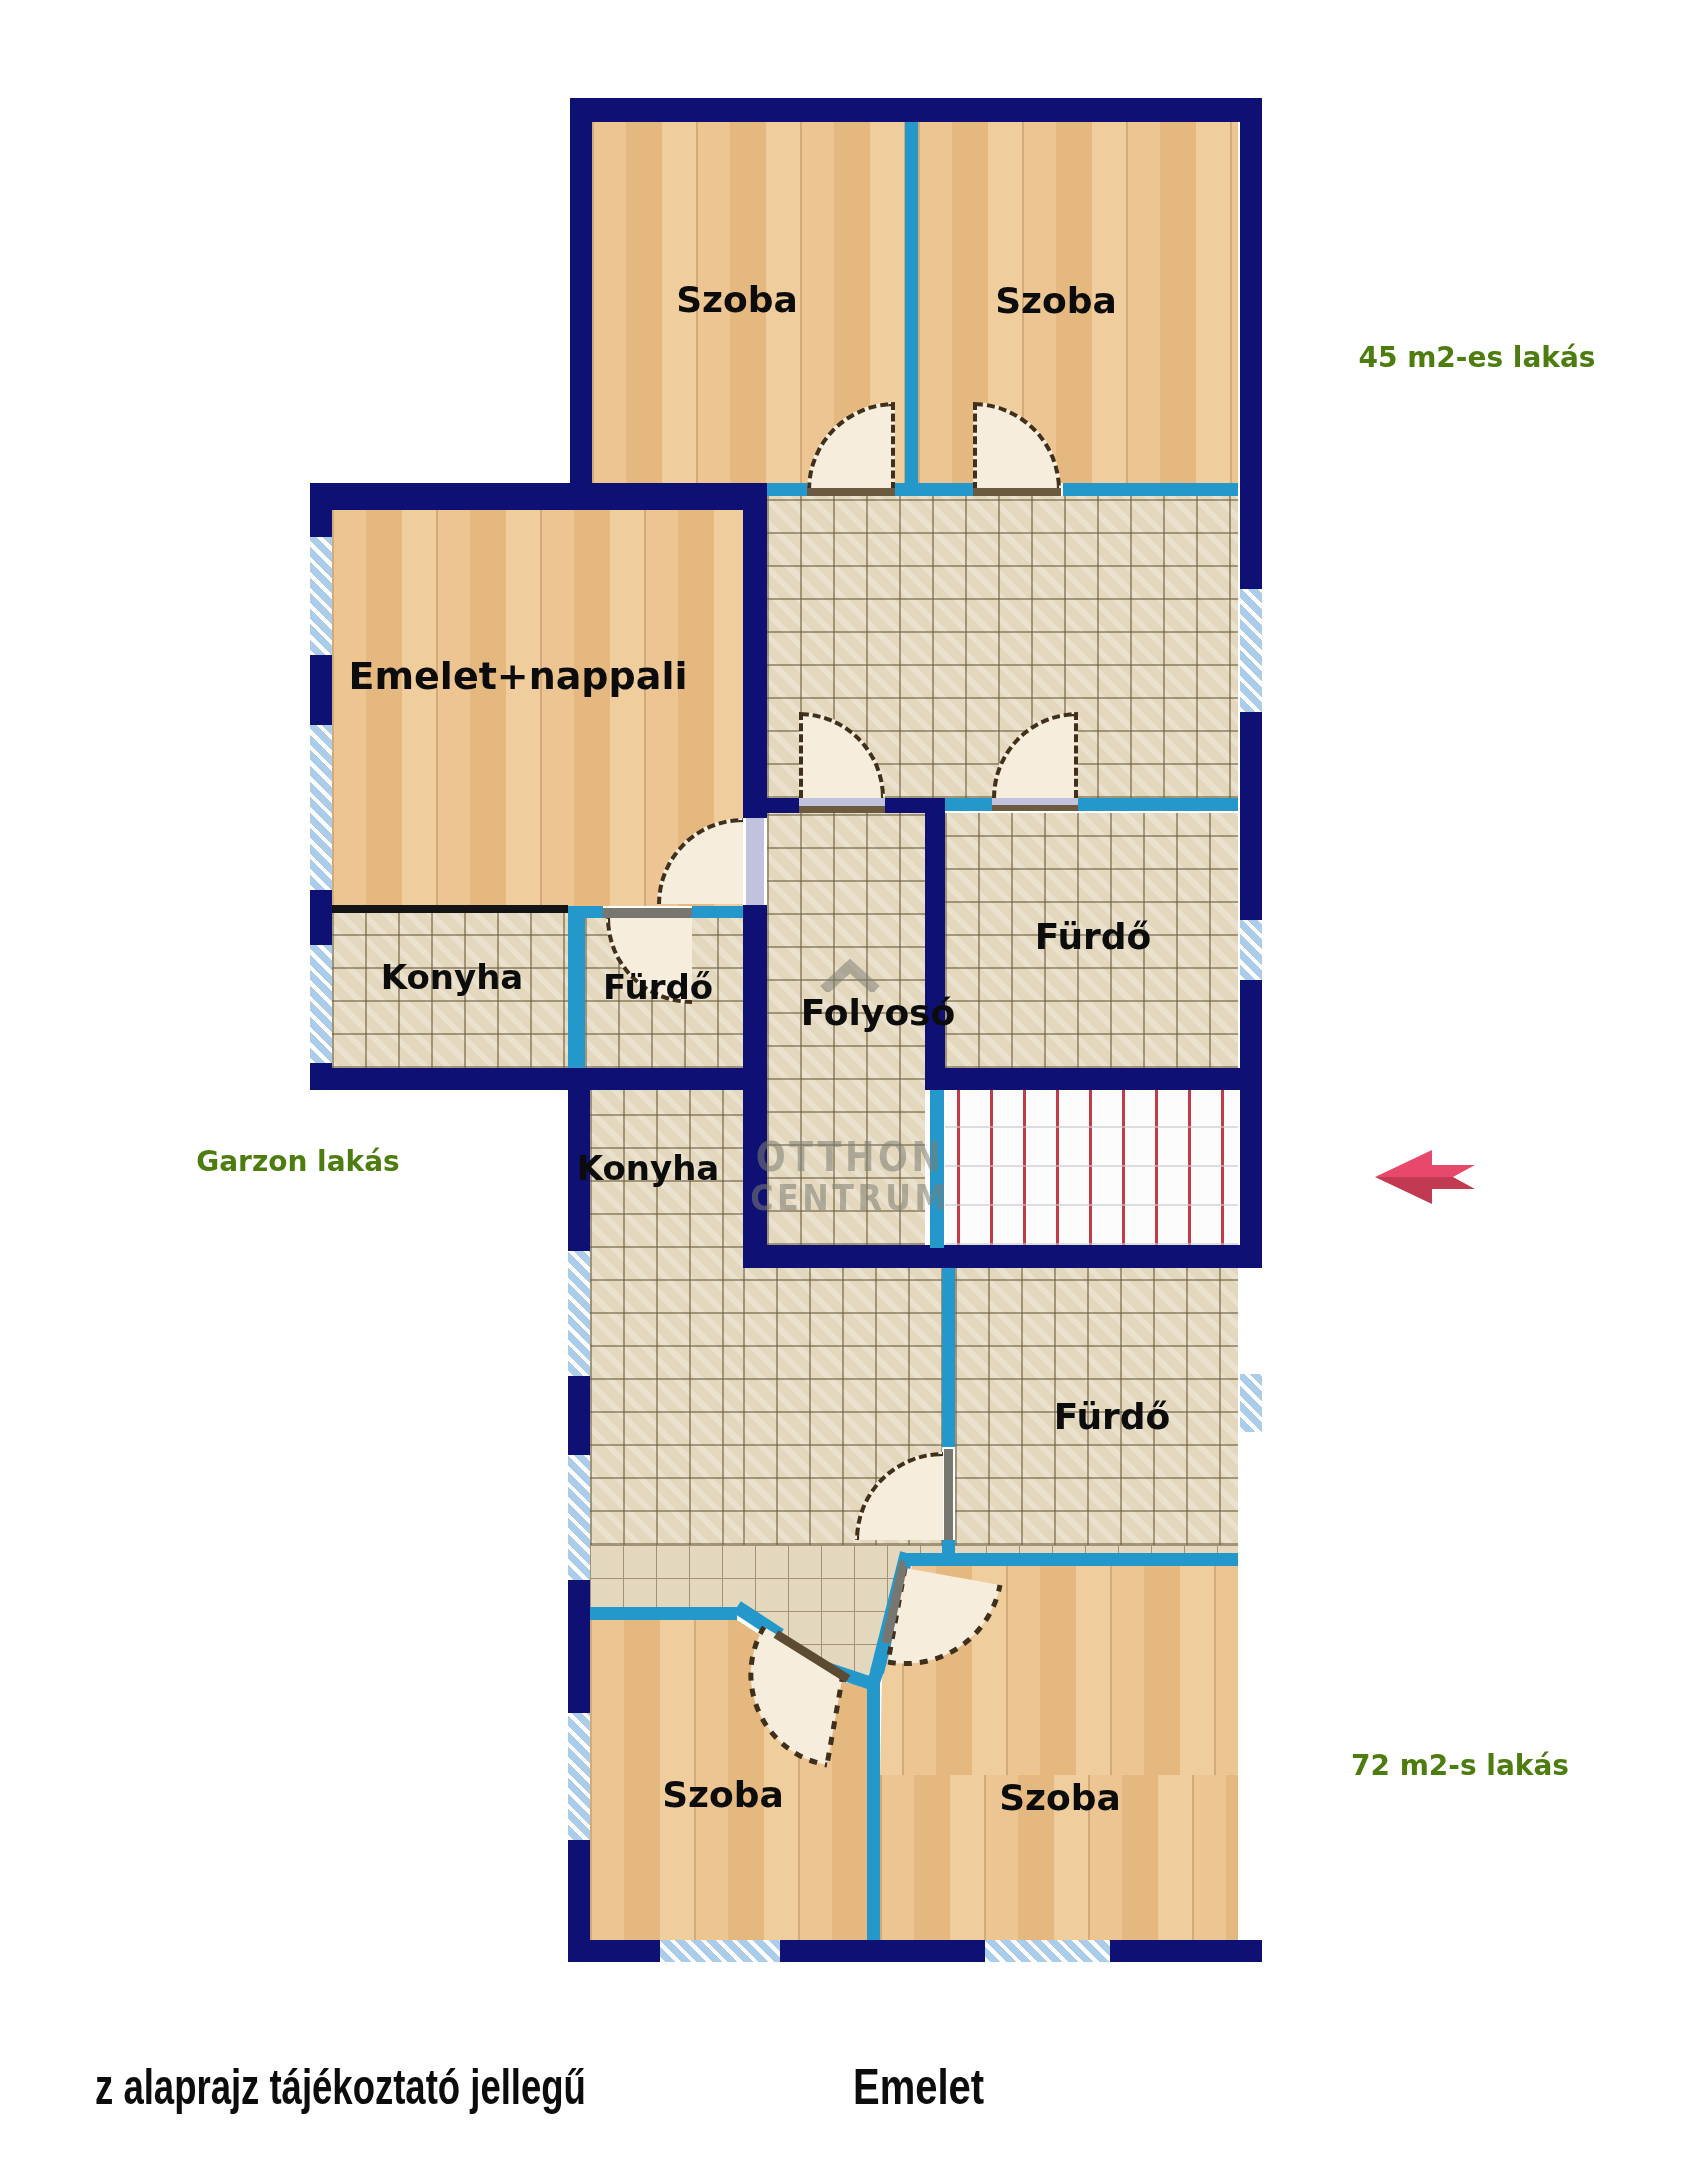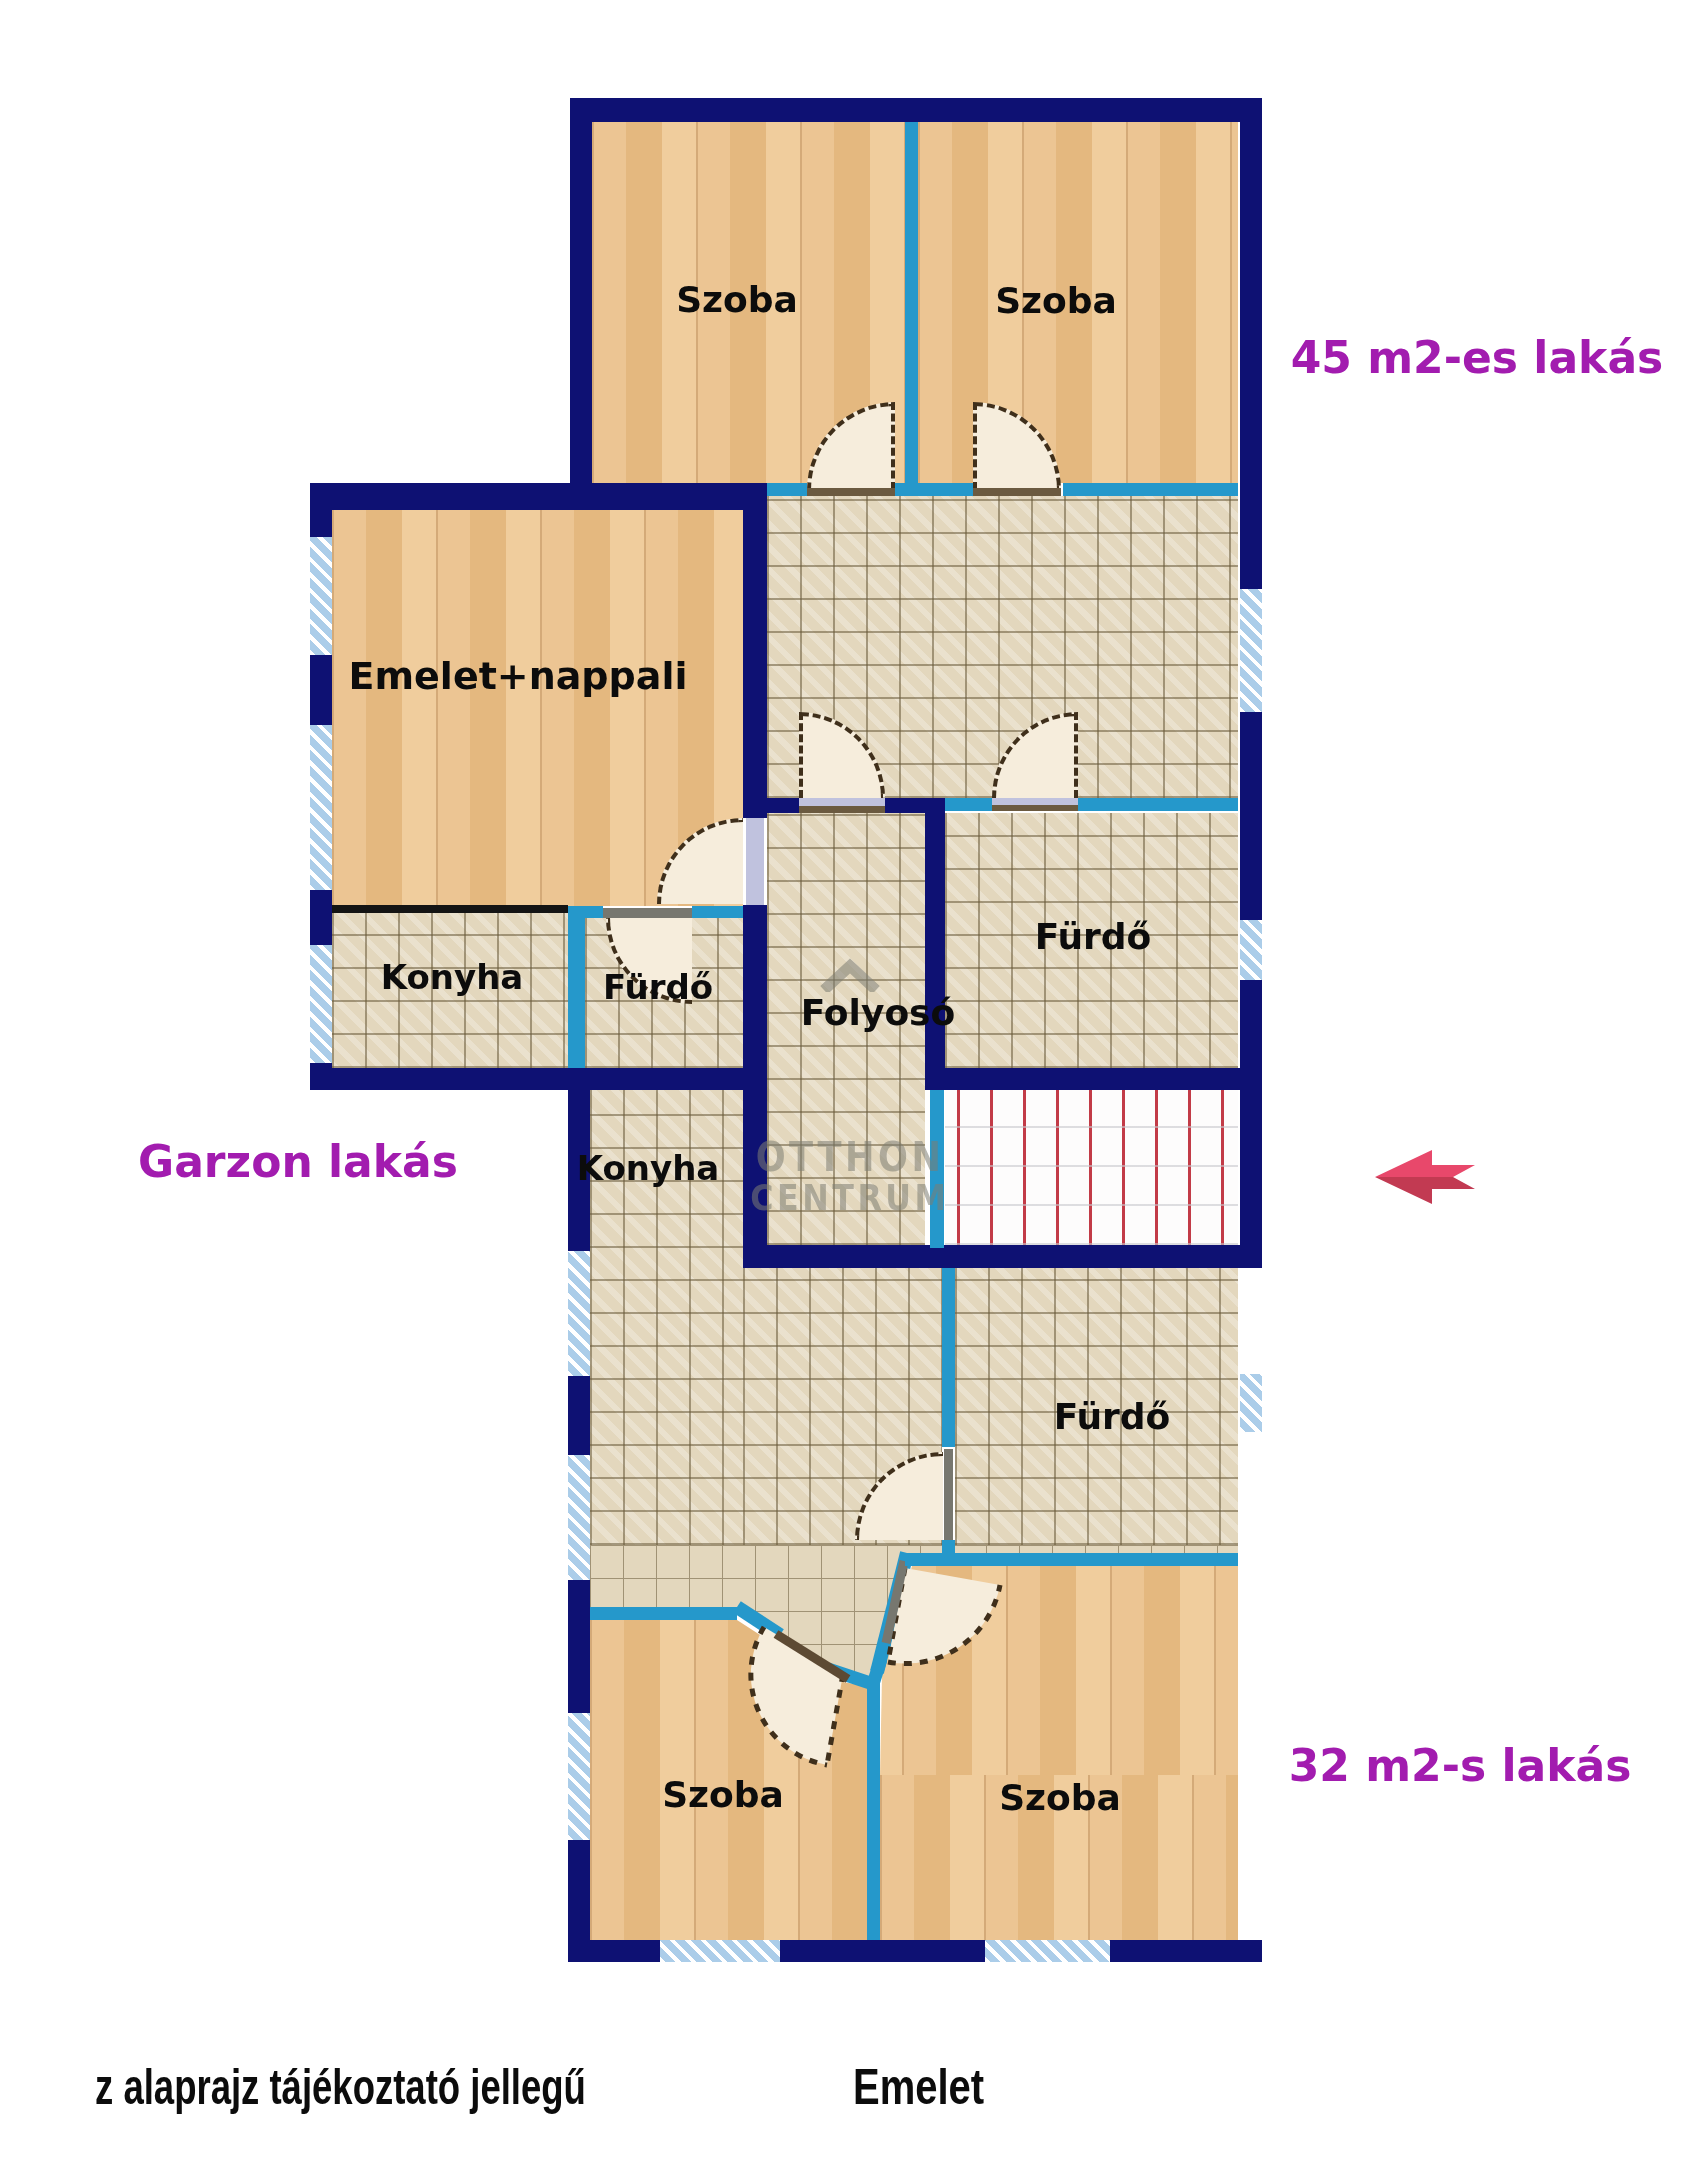--- a/index.html
+++ b/index.html
@@ -34,21 +34,21 @@
   .door.tl{border-top-left-radius:100% 100%;border-bottom:none;}
   .door.tr{border-top-right-radius:100% 100%;border-bottom:none;}
   .door.bl{border-bottom-left-radius:100% 100%;border-top:none;border-right:none;}
   .door.leafless-r{border-right:none;}
   .sill-lav{position:absolute;z-index:8;background:#c0c2de;}
   .sill-brn{position:absolute;z-index:8;background:#6b5a40;}
   .leaf-gray{position:absolute;z-index:8;background:#77776f;}
   
   .room-label{position:absolute;z-index:10;font-weight:bold;color:#0c0c0c;font-size:36px;
               white-space:nowrap;transform:translate(-50%,-50%);}
-  .apt-label{position:absolute;z-index:10;font-weight:bold;color:#a21caf;font-size:44px;
+  .apt-label{position:absolute;z-index:10;font-weight:bold;color:#4d7c0f;font-size:28px;
              white-space:nowrap;transform:translate(-50%,-50%);}
   .footer-text{position:absolute;z-index:10;font-family:"Liberation Sans",sans-serif;font-weight:bold;
                color:#0c0c0c;font-size:50px;white-space:nowrap;transform:scaleX(.73);transform-origin:left top;}
   
   .wm{position:absolute;z-index:9;color:rgba(125,125,115,.55);font-weight:bold;white-space:nowrap;
       transform:translate(-50%,-50%);}
   .wm-logo{font-size:150px;letter-spacing:-6px;color:rgba(125,125,115,.6);}
   .wm-small{font-size:40px;letter-spacing:4px;color:rgba(125,125,115,.55);transform:translate(-50%,-50%) scaleX(.88);}
   svg{position:absolute;z-index:2;}
   .toplayer{z-index:7;}
@@ -195,21 +195,21 @@
   <div class="room-label" style="left:658px;top:987px;font-size:34px;">Fürdő</div>
   <div class="room-label" style="left:878px;top:1012px;">Folyosó</div>
   <div class="room-label" style="left:1093px;top:936px;">Fürdő</div>
   <div class="room-label" style="left:648px;top:1168px;font-size:34px;">Konyha</div>
   <div class="room-label" style="left:1112px;top:1416px;">Fürdő</div>
   <div class="room-label" style="left:723px;top:1794px;">Szoba</div>
   <div class="room-label" style="left:1060px;top:1797px;">Szoba</div>
 
   <div class="apt-label" style="left:1477px;top:357px;">45 m2-es lakás</div>
   <div class="apt-label" style="left:298px;top:1161px;">Garzon lakás</div>
-  <div class="apt-label" style="left:1460px;top:1765px;">32 m2-s lakás</div>
+  <div class="apt-label" style="left:1460px;top:1765px;">72 m2-s lakás</div>
 
   <svg class="toplayer" style="left:820px;top:958px;" width="60" height="34" viewBox="0 0 60 34">
     <polyline points="4,32 30,8 56,32" fill="none" stroke="rgba(125,125,115,.55)" stroke-width="11"></polyline>
   </svg>
   <div class="wm wm-small" style="left:850px;top:1157px;">OTTHON</div>
   <div class="wm wm-small" style="left:850px;top:1197px;font-size:36px;">CENTRUM</div>
 
   <svg class="toplayer" style="left:1375px;top:1148px;" width="102" height="56" viewBox="0 0 102 56">
     <polygon points="0,29 57,2 57,17 100,17 78,29" fill="#e8486b"></polygon>
     <polygon points="0,29 78,29 100,41 57,41 57,56" fill="#c23a52"></polygon>

